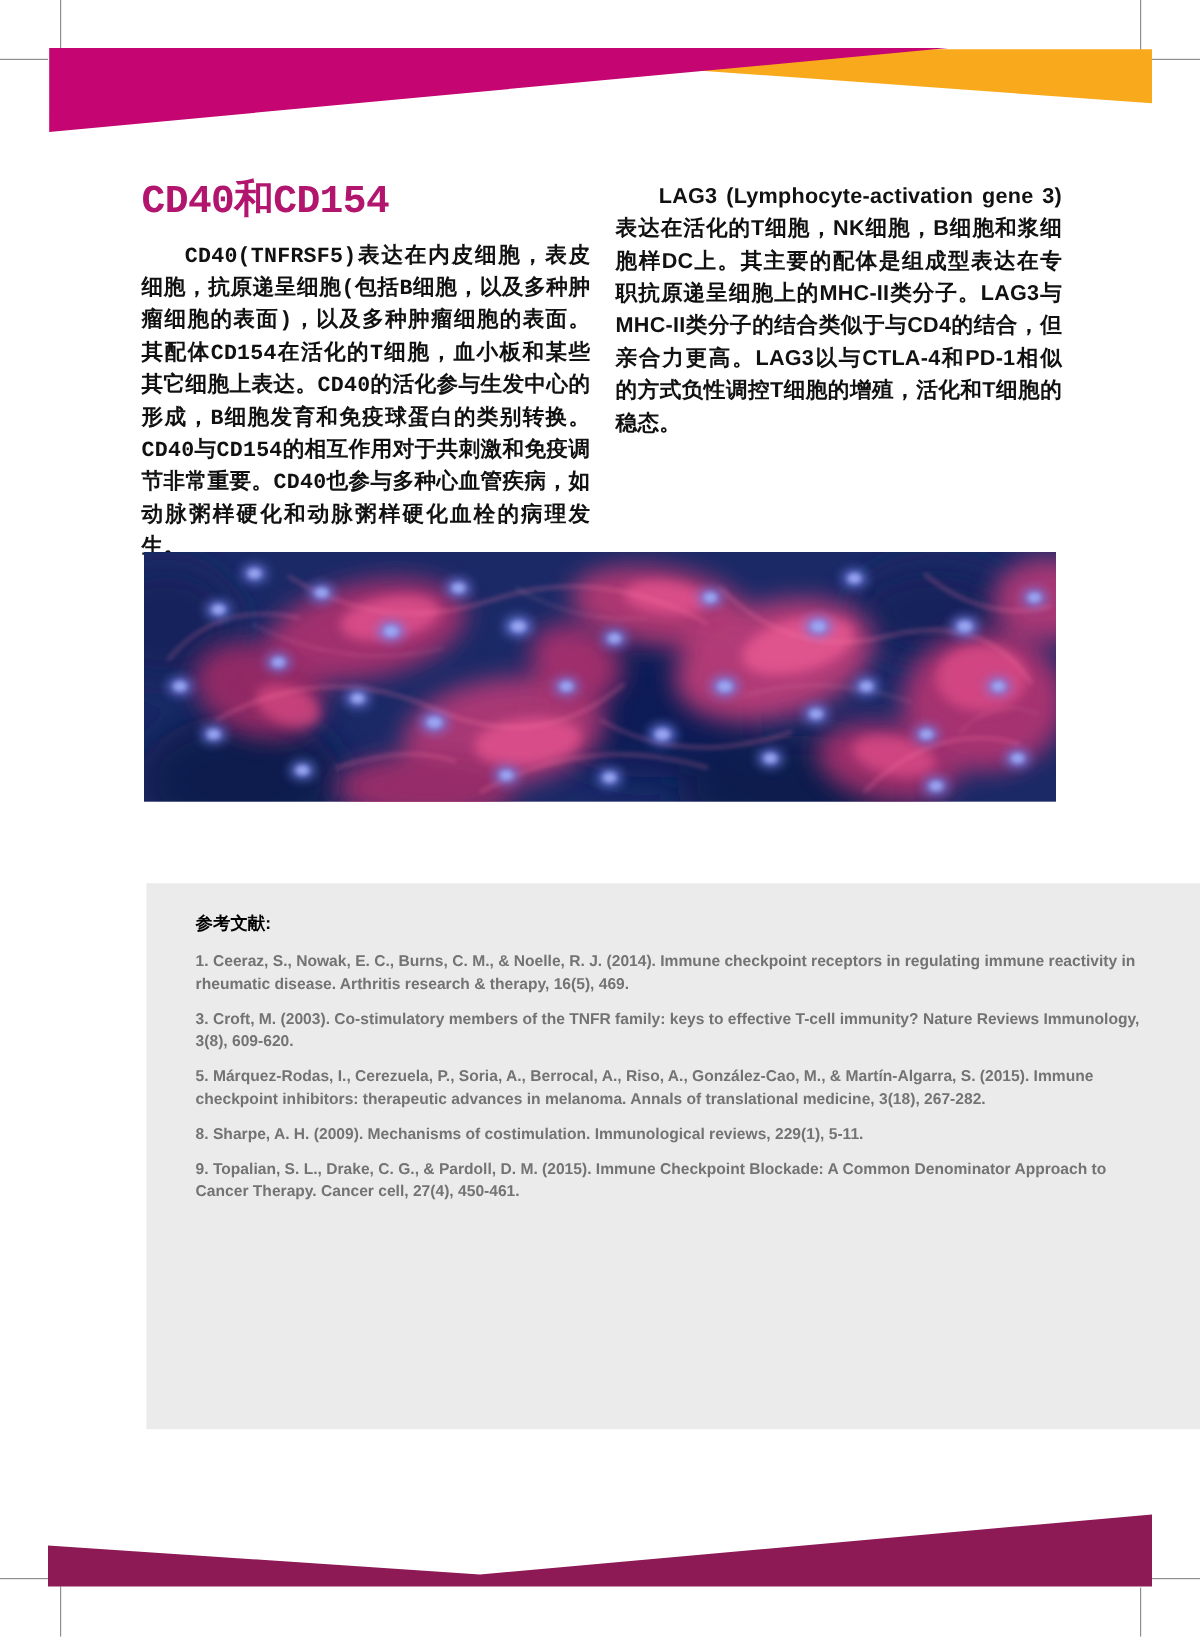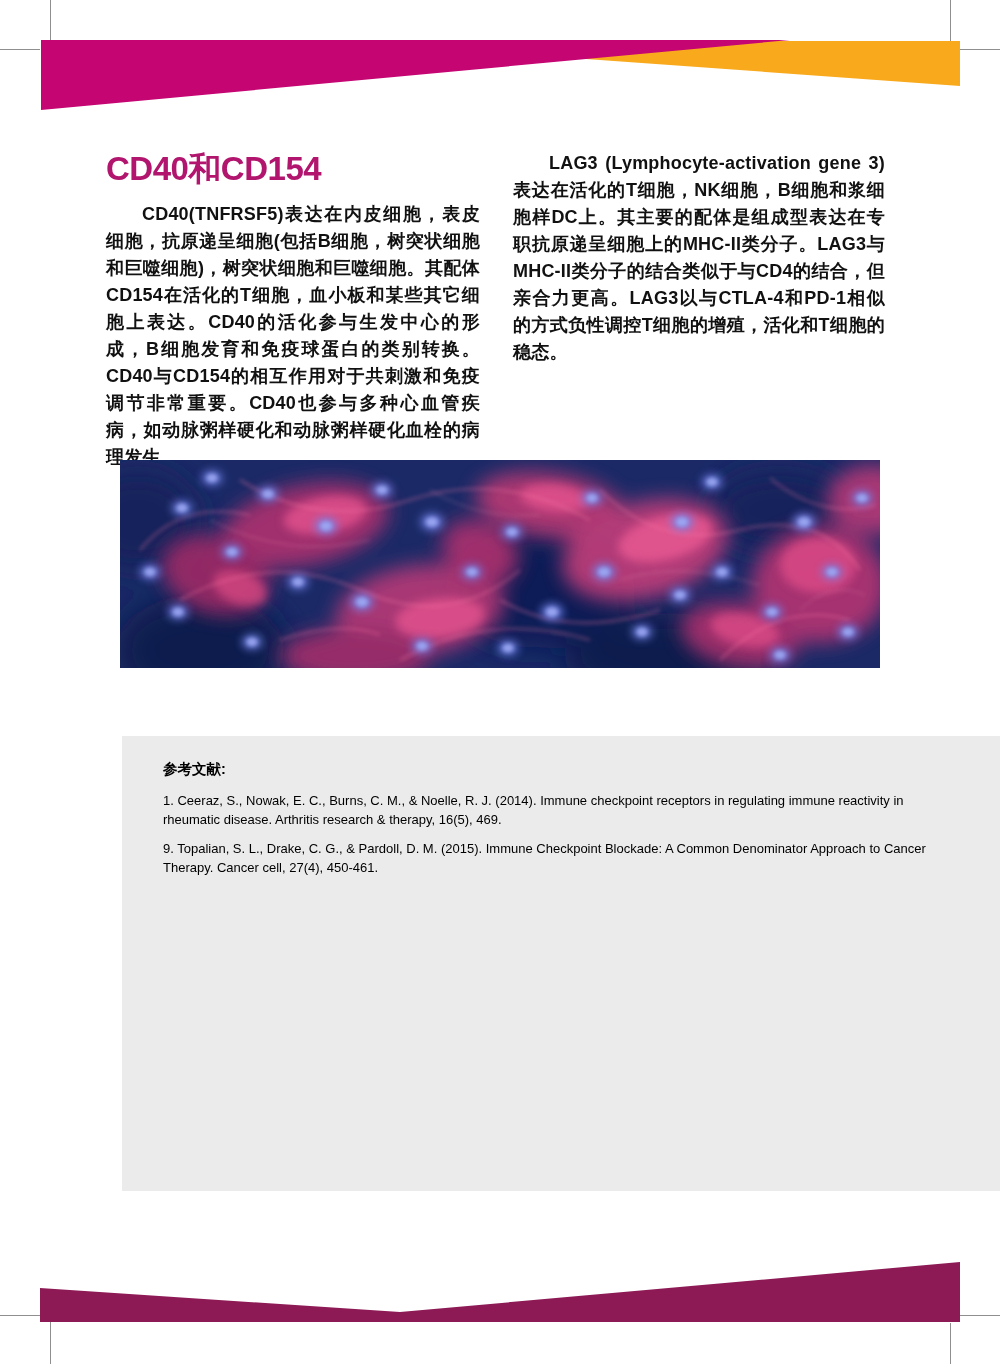--- a/index.html
+++ b/index.html
@@ -11,21 +11,21 @@
   .mark{position:absolute;background:#8f8f8f;}
   .mark.v{width:1px;}
   .mark.h{height:1px;}
   
   .banner{position:absolute;left:0;width:1000px;pointer-events:none;}
   .banner.top{top:0;height:130px;}
   .banner.bottom{top:1230px;height:134px;}
   .banner svg{display:block;width:100%;height:100%;}
   
   .col{position:absolute;top:150px;}
-  .col.left{left:106px;width:374px;}
+  .col.left{left:118px;width:374px;font-family:Liberation Mono, monospace;}
   .col.right{left:513px;width:372px;}
   .col h1{
     margin:0 0 13px 0;font-size:33px;line-height:38px;font-weight:700;
     letter-spacing:-0.5px;color:#b2156d;
   }
   .col p{
     margin:0;font-size:18px;line-height:27px;font-weight:700;color:#111111;
     text-align:justify;text-justify:inter-ideograph;text-indent:2em;
     letter-spacing:0.2px;
   }
@@ -36,22 +36,22 @@
   }
   
   .refbox{
     position:absolute;left:122px;top:736px;width:892px;height:455px;
     background:#ebebeb;box-sizing:border-box;padding:24px 60px 0 41px;
   }
   .refbox h2{
     margin:0 0 12px 0;font-size:14.5px;font-weight:700;color:#000;
   }
   .refbox p{
-    margin:0 0 10px 0;font-size:13px;line-height:19px;font-weight:400;
-    color:#000000;letter-spacing:0;
+    margin:0 0 10px 0;font-size:13px;line-height:19px;font-weight:700;
+    color:#737373;letter-spacing:0;
   }
 </style>
 </head>
 <body>
 
 <div class="mark v" style="left:50px;top:0;height:50px;"></div>
 <div class="mark h" style="left:0;top:49px;width:40px;"></div>
 <div class="mark v" style="left:950px;top:0;height:45px;"></div>
 <div class="mark h" style="left:960px;top:49px;width:40px;"></div>
 <div class="mark h" style="left:0;top:1315px;width:40px;"></div>
@@ -61,21 +61,21 @@
 
 <div class="banner top">
   <svg viewBox="0 0 1000 130" preserveAspectRatio="none">
     <polygon points="558,57 737,41 960,41 960,86" fill="#F9A91C"></polygon>
     <polygon points="41,40 790,40 41,110" fill="#C40572"></polygon>
   </svg>
 </div>
 
 <section class="col left">
   <h1>CD40和CD154</h1>
-  <p>CD40(TNFRSF5)表达在内皮细胞，表皮细胞，抗原递呈细胞(包括B细胞，树突状细胞和巨噬细胞)，树突状细胞和巨噬细胞。其配体CD154在活化的T细胞，血小板和某些其它细胞上表达。CD40的活化参与生发中心的形成，B细胞发育和免疫球蛋白的类别转换。CD40与CD154的相互作用对于共刺激和免疫调节非常重要。CD40也参与多种心血管疾病，如动脉粥样硬化和动脉粥样硬化血栓的病理发生。</p>
+  <p>CD40(TNFRSF5)表达在内皮细胞，表皮细胞，抗原递呈细胞(包括B细胞，以及多种肿瘤细胞的表面)，以及多种肿瘤细胞的表面。其配体CD154在活化的T细胞，血小板和某些其它细胞上表达。CD40的活化参与生发中心的形成，B细胞发育和免疫球蛋白的类别转换。CD40与CD154的相互作用对于共刺激和免疫调节非常重要。CD40也参与多种心血管疾病，如动脉粥样硬化和动脉粥样硬化血栓的病理发生。</p>
 </section>
 
 <section class="col right">
   <p>LAG3 (Lymphocyte-activation gene 3)表达在活化的T细胞，NK细胞，B细胞和浆细胞样DC上。其主要的配体是组成型表达在专职抗原递呈细胞上的MHC-II类分子。LAG3与MHC-II类分子的结合类似于与CD4的结合，但亲合力更高。LAG3以与CTLA-4和PD-1相似的方式负性调控T细胞的增殖，活化和T细胞的稳态。</p>
 </section>
 
 <div class="micrograph">
   <svg viewBox="0 0 760 208" preserveAspectRatio="none" width="100%" height="100%">
     <defs>
       <filter id="fb2" x="-60%" y="-60%" width="220%" height="220%">
@@ -206,20 +206,23 @@
         <ellipse cx="660" cy="195" rx="5.5" ry="4"></ellipse>
       <ellipse cx="92" cy="18" rx="5.5" ry="4"></ellipse>
         <ellipse cx="388" cy="188" rx="5.5" ry="4"></ellipse>
     </g>
   </svg>
 </div>
 
 <section class="refbox">
   <h2>参考文献:</h2>
   <p>1.  Ceeraz, S., Nowak, E. C., Burns, C. M., &amp; Noelle, R. J. (2014). Immune checkpoint receptors in regulating immune reactivity in rheumatic disease. Arthritis research &amp; therapy, 16(5), 469.</p>
+  <p>3. Croft, M. (2003). Co-stimulatory members of the TNFR family: keys to effective T-cell immunity? Nature Reviews Immunology, 3(8), 609-620.</p>
+  <p>5. Márquez-Rodas, I., Cerezuela, P., Soria, A., Berrocal, A., Riso, A., González-Cao, M., &amp; Martín-Algarra, S. (2015). Immune checkpoint inhibitors: therapeutic advances in melanoma. Annals of translational medicine, 3(18), 267-282.</p>
+  <p>8. Sharpe, A. H. (2009). Mechanisms of costimulation. Immunological reviews, 229(1), 5-11.</p>
   <p>9. Topalian, S. L., Drake, C. G., &amp; Pardoll, D. M. (2015). Immune Checkpoint Blockade: A Common Denominator Approach to Cancer Therapy. Cancer cell, 27(4), 450-461.</p>
 </section>
 
 <div class="banner bottom">
   <svg viewBox="0 0 1000 134" preserveAspectRatio="none">
     <polygon points="40,58 400,82 960,32 960,92 40,92" fill="#8D1A55"></polygon>
   </svg>
 </div>
 
 </body></html>

